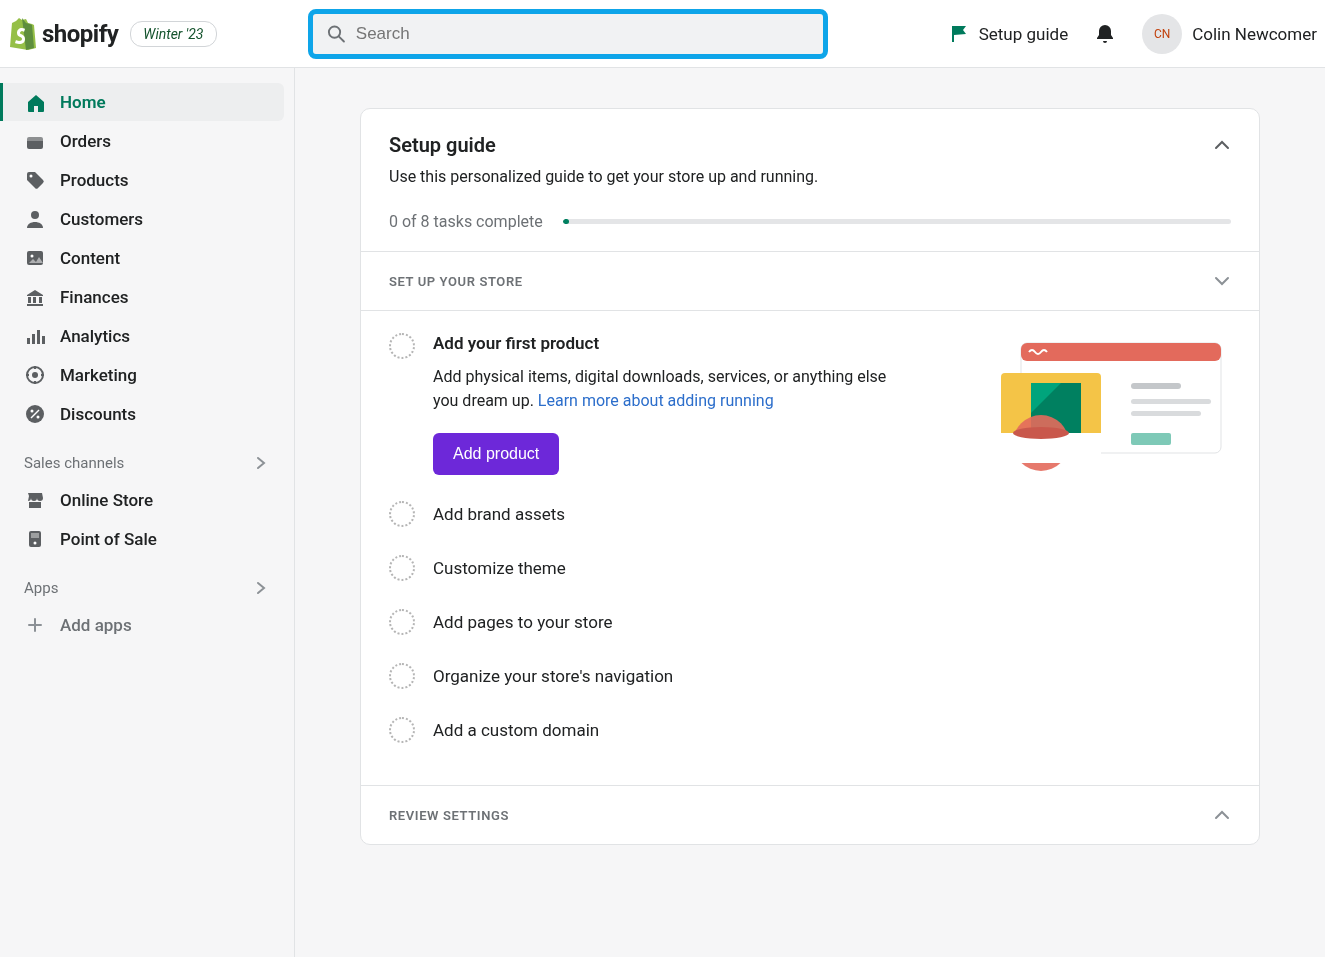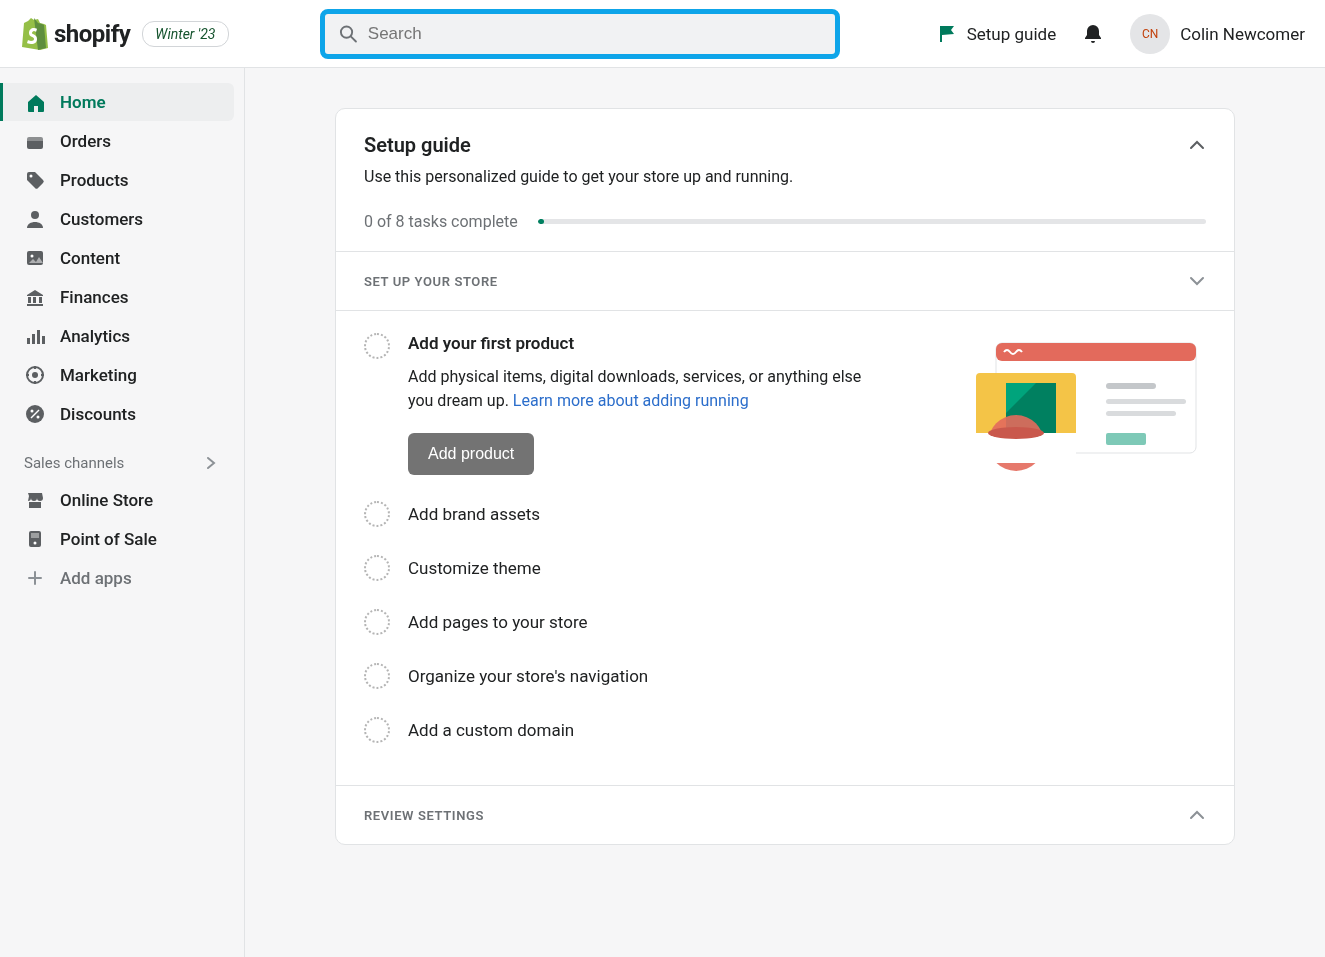--- a/index.html
+++ b/index.html
@@ -1,35 +1,35 @@
 <!DOCTYPE html>
 <html><head>
 <meta charset="utf-8">
 <style>
 * { margin: 0; padding: 0; box-sizing: border-box; }
 body { font-family: -apple-system, BlinkMacSystemFont, "Segoe UI", Roboto, sans-serif; background: #f6f6f7; color: #202223; }
 
-.topbar { height: 68px; background: #fff; border-bottom: 1px solid #e1e3e5; display: flex; align-items: center; padding: 0 20px; gap: 20px; }
+.topbar { height: 68px; background: #fff; border-bottom: 1px solid #e1e3e5; display: flex; align-items: center; padding: 0 8px; gap: 20px; }
 .logo-area { display: flex; align-items: center; gap: 12px; min-width: 280px; }
 .logo { display: flex; align-items: center; gap: 6px; }
 .logo-bag { width: 28px; height: 32px; }
 .logo-text { font-weight: 700; font-size: 24px; letter-spacing: -0.5px; }
 .badge-pill { font-style: italic; color: #14532d; border: 1px solid #d2d5d8; border-radius: 12px; padding: 4px 12px; font-size: 14px; }
 .search-wrap { flex: 1; max-width: 520px; }
 .search-box { display: flex; align-items: center; gap: 10px; background: #f1f2f3; border: 5px solid #0ea5e9; border-radius: 8px; padding: 10px 14px; }
 .search-box input { border: none; background: transparent; outline: none; font-size: 17px; color: #6d7175; width: 100%; }
 .topbar-right { margin-left: auto; display: flex; align-items: center; gap: 26px; }
 .setup-link { display: flex; align-items: center; gap: 10px; color: #202223; font-size: 17px; cursor: pointer; }
 .bell-wrap { cursor: pointer; }
 .user-area { display: flex; align-items: center; gap: 10px; cursor: pointer; }
 .avatar { width: 40px; height: 40px; border-radius: 50%; background: #e4e5e7; display: flex; align-items: center; justify-content: center; font-size: 12px; color: #c2410c; }
 .username { font-size: 17px; }
 
 .layout { display: flex; }
-.sidebar { width: 245px; background: #f6f6f7; border-right: 1px solid #e1e3e5; min-height: calc(100vh - 68px); padding: 14px 10px 14px 0; }
+.sidebar { width: 295px; background: #f6f6f7; border-right: 1px solid #e1e3e5; min-height: calc(100vh - 68px); padding: 14px 10px 14px 0; }
 .nav-item { display: flex; align-items: center; gap: 14px; padding: 8px 12px 8px 24px; border-radius: 0 6px 6px 0; margin: 1px 0; cursor: pointer; font-size: 17px; color: #202223; font-weight: 500; }
 .nav-item.active { background: #edeeef; color: #007a5c; font-weight: 600; border-left: 3px solid #007a5c; padding-left: 21px; }
 .nav-item .nav-icon { width: 22px; height: 22px; display: flex; align-items: center; justify-content: center; color: #5c5f62; flex-shrink: 0; }
 .nav-item.active .nav-icon { color: #007a5c; }
 .nav-section { display: flex; align-items: center; justify-content: space-between; padding: 20px 16px 8px 24px; color: #6d7175; font-size: 15px; cursor: pointer; }
 .nav-add { color: #6d7175; }
 
 .content { flex: 1; padding: 40px 50px; }
 .card { background: #fff; border: 1px solid #e1e3e5; border-radius: 10px; max-width: 900px; margin: 0 auto; overflow: hidden; }
 .card-header { padding: 24px 28px 20px; }
@@ -45,21 +45,21 @@
 
 .section-body { padding: 0 28px 28px; border-top: 1px solid #e1e3e5; }
 .task-item { display: flex; align-items: center; gap: 18px; padding: 14px 0; cursor: pointer; }
 .task-circle { width: 26px; height: 26px; border: 2px dotted #b5b5b5; border-radius: 50%; flex-shrink: 0; }
 .task-label { font-size: 17px; color: #202223; }
 .task-item.expanded { align-items: flex-start; padding-top: 22px; padding-bottom: 12px; }
 .task-item.expanded .task-label { font-weight: 600; }
 .task-expand-body { margin-top: 12px; }
 .task-desc { font-size: 16px; color: #202223; line-height: 1.5; max-width: 480px; }
 .task-desc a { color: #2c6ecb; text-decoration: none; }
-.task-cta { margin-top: 20px; background: #737373; color: #fff; border: none; border-radius: 6px; padding: 12px 20px; font-size: 16px; font-weight: 500; cursor: pointer; }
+.task-cta { margin-top: 20px; background: #6d28d9; color: #fff; border: none; border-radius: 6px; padding: 12px 20px; font-size: 16px; font-weight: 500; cursor: pointer; }
 .task-row-wrap { display: flex; justify-content: space-between; gap: 30px; align-items: flex-start; width: 100%; }
 .task-illus { width: 230px; height: 140px; flex-shrink: 0; }
 
 svg { display: block; }
 </style>
 </head>
 <body>
 
 <div class="topbar">
   <div class="logo-area">
@@ -213,20 +213,26 @@
             <svg width="20" height="20" viewBox="0 0 20 20">
               <rect x="4" y="2" width="12" height="16" rx="2" fill="currentColor"></rect>
               <rect x="6" y="4" width="8" height="5" fill="#fff" opacity="0.4"></rect>
               <circle cx="10" cy="14" r="1.5" fill="#fff"></circle>
             </svg>
           </span>
           <span>Point of Sale</span>
         </div>
       </div>
 
+    <div class="nav-section">
+      <span>Apps</span>
+      <svg width="14" height="14" viewBox="0 0 14 14">
+          <path d="M4 2l6 5-6 5" fill="none" stroke="#8c9196" stroke-width="2" stroke-linecap="round"></path>
+        </svg>
+    </div>
     <div class="nav-item nav-add">
       <span class="nav-icon">
           <svg width="16" height="16" viewBox="0 0 16 16">
             <path d="M8 2v12M2 8h12" stroke="#8c9196" stroke-width="2" stroke-linecap="round"></path>
           </svg>
         </span>
       <span>Add apps</span>
     </div>
   </aside>
 

